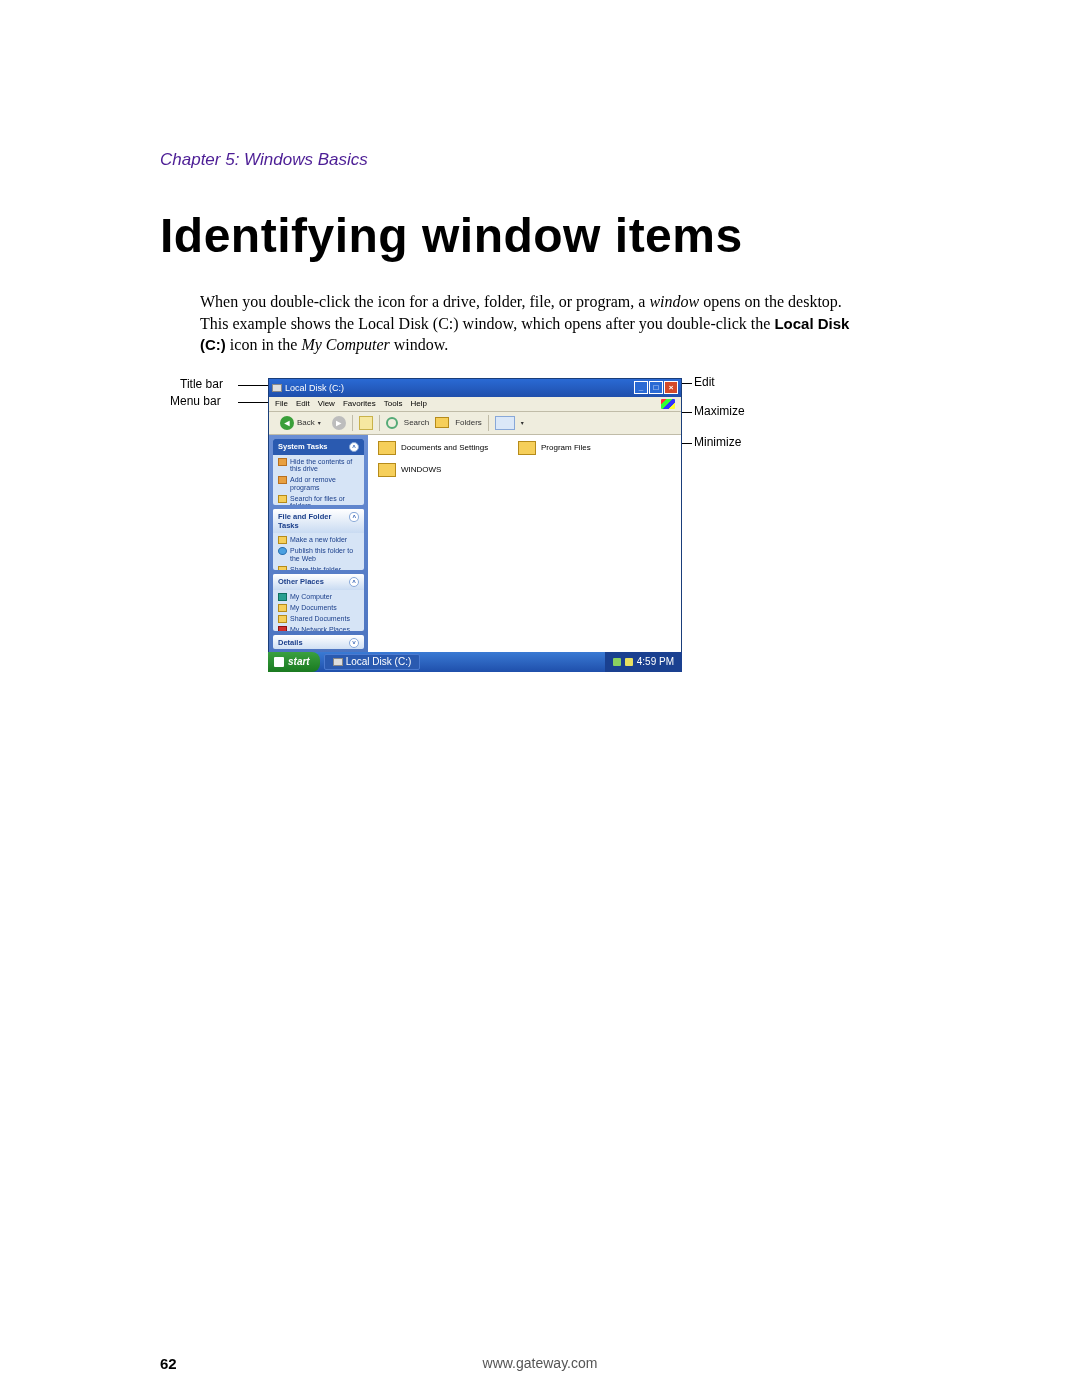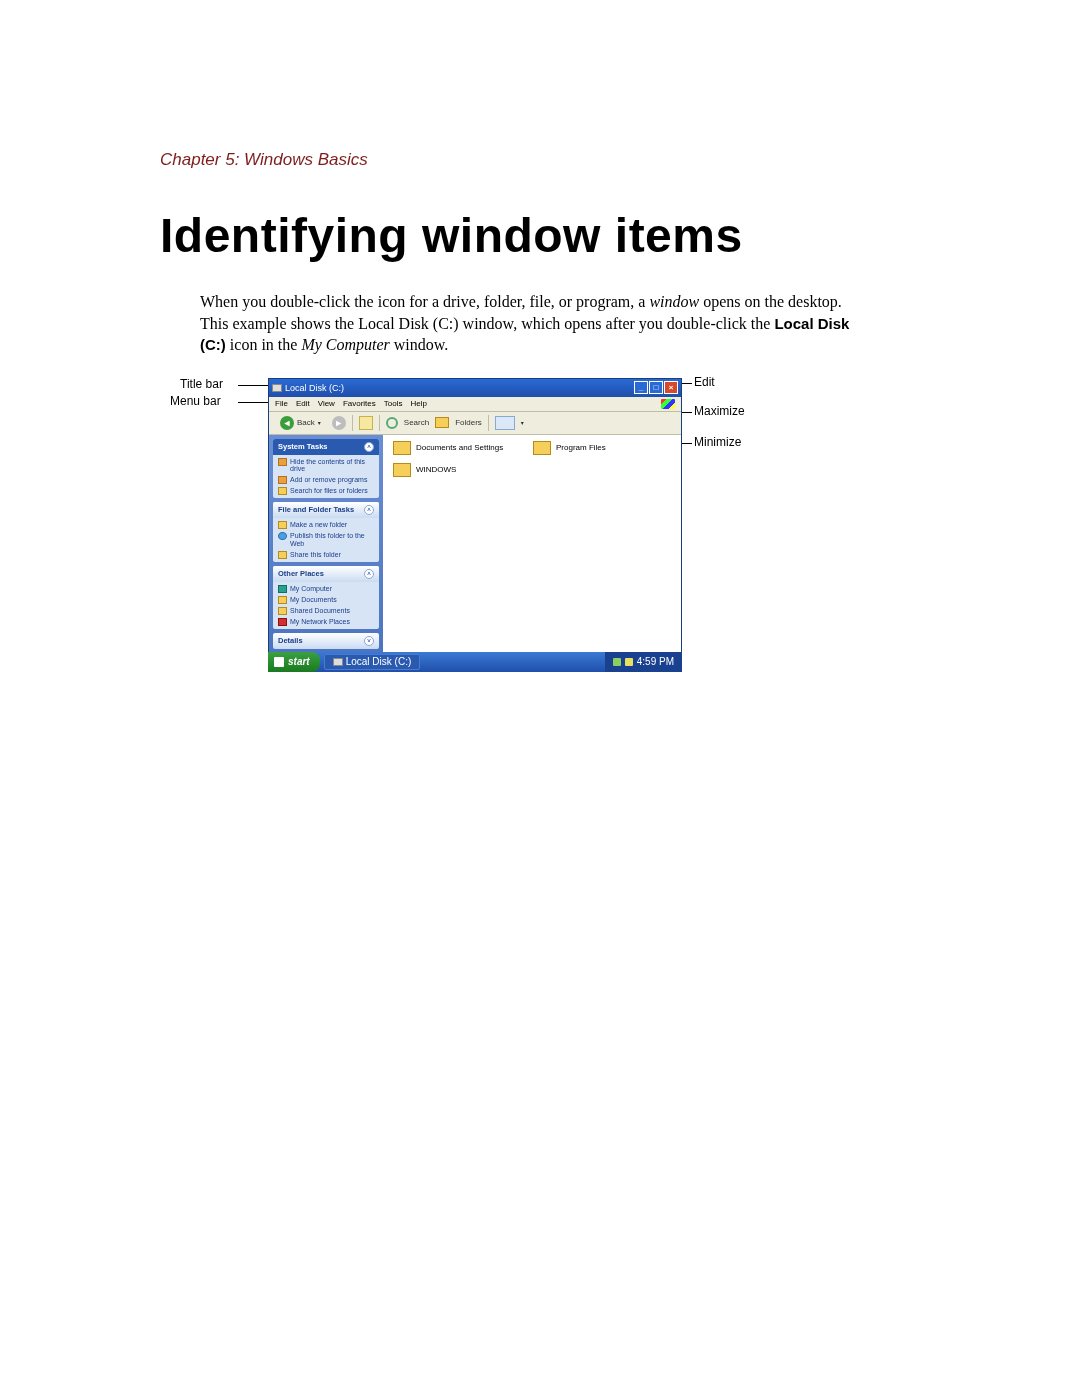--- a/index.html
+++ b/index.html
@@ -14,21 +14,21 @@
   }
   .page {
     position: relative;
     width: 1080px;
     height: 1397px;
     padding-top: 150px;
   }
   .chapter-header {
     font-style: italic;
     font-size: 17px;
-    color: #7f1d1d;
+    color: #4c1d95;
     margin-left: 160px;
     margin-bottom: 38px;
   }
   .heading {
     font-weight: bold;
     font-size: 48px;
     margin-left: 160px;
     margin-bottom: 28px;
     letter-spacing: 0.5px;
     font-family: Arial, sans-serif;
@@ -125,21 +125,21 @@
   .xp-circle { width:14px; height:14px; border-radius:50%; display:flex; align-items:center; justify-content:center; color:#fff; font-size:9px;}
   .xp-circle.green{ background:#3a9f3a;}
   .xp-circle.grey{ background:#bdbdbd;}
   .xp-sep { width:1px; height:16px; background:#c0bca8; }
   .xp-up { width:14px; height:14px; background:#f6e8a0; border:1px solid #c9b24a; box-sizing:border-box;}
   .xp-search-icon { width:12px; height:12px; border:2px solid #5a7; border-radius:50%; box-sizing:border-box; position:relative;}
   .xp-folders-icon { width:14px; height:11px; background:#f6cf5a; border:1px solid #b68b1a; box-sizing:border-box;}
   .xp-views { width:20px; height:14px; background:#dbe8f8; border:1px solid #88a8d8; box-sizing:border-box;}
   .xp-body { display:flex; height: calc(100% - 54px);}
   .xp-side {
-    width: 114px;
+    width: 99px;
     background: linear-gradient(#6a8ed4,#4c74c0);
     padding: 4px;
     box-sizing:border-box;
     display:flex;
     flex-direction:column;
     gap:4px;
   }
   .xp-panel {
     background: #d6e4f6;
     border-radius: 2px;
@@ -387,13 +387,17 @@
         <span class="xp-tray">
           <span class="xp-tray-ico"></span>
           <span class="xp-tray-ico" style="background:#e8e060;"></span>
           <span>4:59 PM</span>
         </span>
       </div>
     </div>
 
   </div>
 
+  <div class="footer">
+    <span class="pagenum">62</span>
+    <span class="url">www.gateway.com</span>
+  </div>
 </div>
 
 </body></html>

